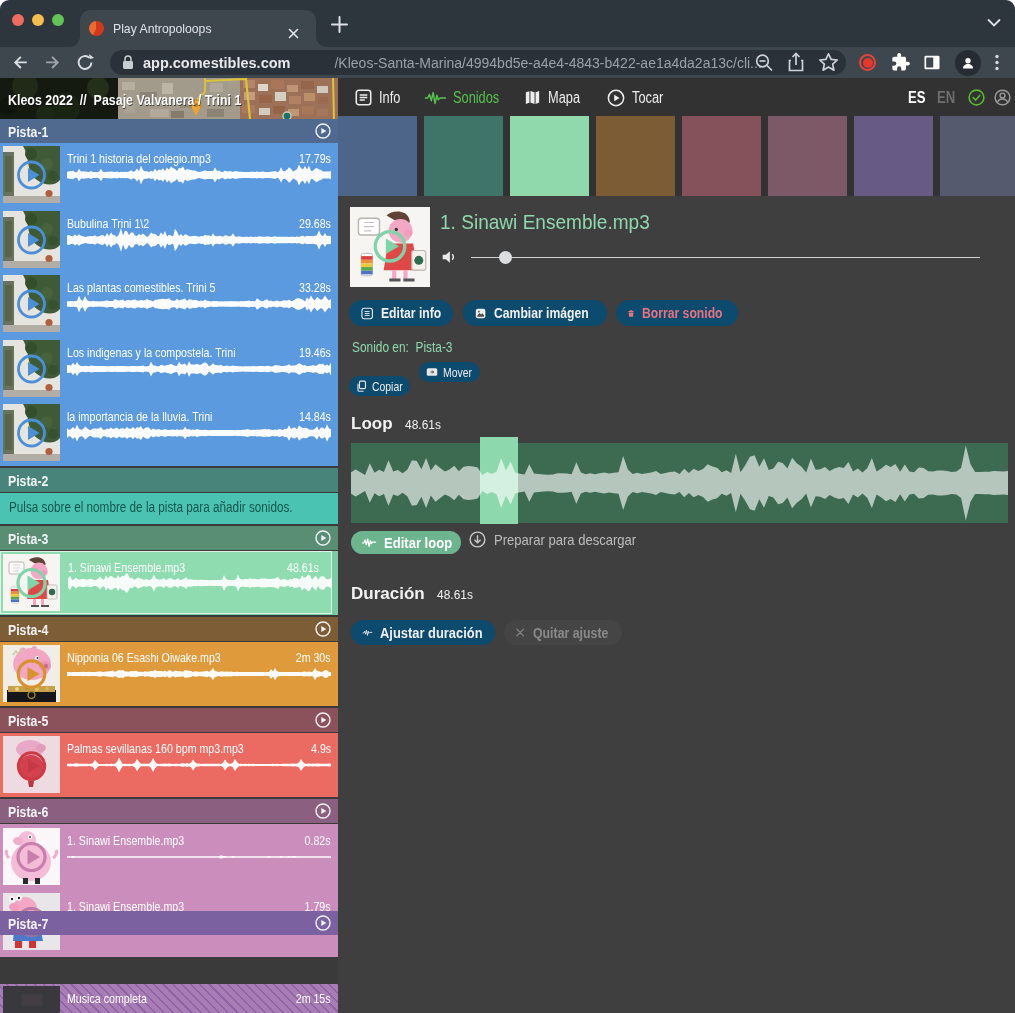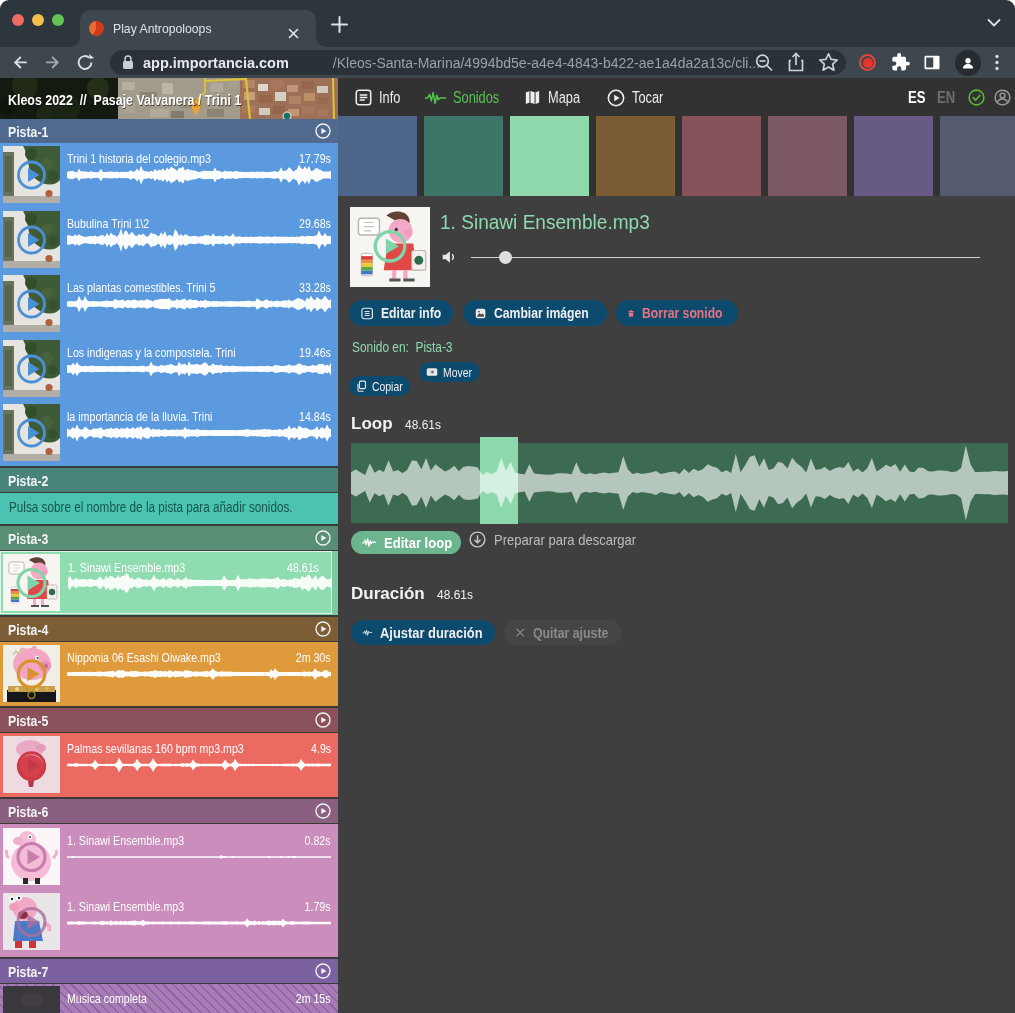--- a/index.html
+++ b/index.html
@@ -78,21 +78,21 @@
       </svg>
   <svg class="tbico" style="left:74px;width:22px;" viewBox="0 0 24 24">
         <path d="M19 12 A7 7 0 1 1 16.9 7" stroke="#dbdfe3" stroke-width="2.1" fill="none"></path>
         <path d="M16.4 2.8 L17.3 8.3 L21.9 7.1 Z" fill="#dbdfe3"></path>
       </svg>
   <div id="omni">
     <svg class="lock" width="12" height="15" viewBox="0 0 12 15">
           <path d="M3 6V4.2C3 2.4 4.3 1 6 1s3 1.4 3 3.2V6" stroke="#c9ced3" stroke-width="1.5" fill="none"></path>
           <rect x="1" y="6" width="10" height="8" rx="1.4" fill="#c9ced3"></rect>
         </svg>
-    <div class="url"><b style="font-weight:700;font-size:14.5px;">app.importancia.com</b><span>/Kleos-Santa-Marina/4994bd5e-a4e4-4843-b422-ae1a4da2a13c/cli...</span></div>
+    <div class="url"><b style="font-weight:700;font-size:14.5px;">app.comestibles.com</b><span>/Kleos-Santa-Marina/4994bd5e-a4e4-4843-b422-ae1a4da2a13c/cli...</span></div>
   </div>
   <svg class="tbico" style="left:752px;width:24px;" viewBox="0 0 24 24">
         <g stroke="#ced3d7" stroke-width="1.7" fill="none">
           <circle cx="10.5" cy="10.5" r="5.8"></circle>
           <path d="M15 15 L20 20"></path>
           <path d="M7.5 10.5h6"></path>
         </g>
       </svg>
   <svg class="tbico" style="left:784px;width:24px;" viewBox="0 0 24 24">
         <g stroke="#ced3d7" stroke-width="1.7" fill="none">
@@ -446,21 +446,21 @@
             <circle cx="28.5" cy="29" r="13.5" stroke="#a86f9b" stroke-width="3.2" fill="none" opacity="0.8"></circle>
             <path d="M24.5 21.5 L37 29 L24.5 36.5 Z" fill="#a86f9b" opacity="0.8"></path>
           </svg>
     <div class="nm" style="top:9px;">1. Sinawi Ensemble.mp3</div>
           <div class="dur" style="top:9px;">1.79s</div>
     <svg class="wv" width="264" height="44" style="top:11px;">
             <path d="M0.0,20.7 L2.0,20.5 L4.0,20.6 L6.0,20.5 L8.0,20.7 L10.0,20.4 L12.0,20.1 L14.0,20.4 L16.0,20.4 L18.0,20.6 L20.0,20.7 L22.0,20.7 L24.0,20.8 L26.0,20.4 L28.0,20.6 L30.0,20.7 L32.0,20.7 L34.0,20.2 L36.0,19.7 L38.0,20.4 L40.0,20.2 L42.0,20.7 L44.0,19.2 L46.0,20.7 L48.0,19.9 L50.0,20.3 L52.0,20.4 L54.0,19.8 L56.0,20.4 L58.0,19.7 L60.0,20.6 L62.0,20.0 L64.0,19.9 L66.0,19.8 L68.0,19.6 L70.0,20.3 L72.0,20.2 L74.0,20.3 L76.0,18.6 L78.0,20.2 L80.0,20.6 L82.0,20.4 L84.0,20.8 L86.0,20.6 L88.0,20.7 L90.0,20.7 L92.0,20.7 L94.0,20.7 L96.0,20.6 L98.0,20.7 L100.0,20.7 L102.0,20.8 L104.0,20.6 L106.0,20.7 L108.0,20.8 L110.0,20.7 L112.0,20.6 L114.0,20.8 L116.0,20.7 L118.0,20.7 L120.0,20.7 L122.0,20.7 L124.0,20.6 L126.0,20.6 L128.0,20.8 L130.0,20.8 L132.0,20.7 L134.0,20.7 L136.0,20.6 L138.0,20.6 L140.0,20.5 L142.0,20.3 L144.0,20.5 L146.0,20.5 L148.0,20.5 L150.0,20.5 L152.0,20.4 L154.0,20.4 L156.0,20.3 L158.0,20.3 L160.0,20.3 L162.0,20.8 L164.0,20.4 L166.0,20.5 L168.0,20.6 L170.0,20.3 L172.0,20.8 L174.0,20.4 L176.0,20.5 L178.0,20.2 L180.0,17.5 L182.0,19.8 L184.0,19.9 L186.0,20.3 L188.0,19.4 L190.0,20.7 L192.0,19.9 L194.0,20.8 L196.0,20.1 L198.0,20.5 L200.0,19.9 L202.0,19.5 L204.0,19.9 L206.0,19.7 L208.0,19.8 L210.0,19.9 L212.0,19.8 L214.0,20.1 L216.0,17.7 L218.0,19.9 L220.0,20.5 L222.0,20.7 L224.0,20.2 L226.0,20.2 L228.0,20.6 L230.0,20.8 L232.0,20.7 L234.0,20.7 L236.0,20.6 L238.0,20.6 L240.0,20.6 L242.0,20.6 L244.0,20.7 L246.0,20.7 L248.0,20.7 L250.0,20.8 L252.0,20.7 L254.0,20.7 L256.0,20.7 L258.0,20.7 L260.0,20.7 L262.0,20.8 L264.0,20.8 L264.0,23.2 L262.0,23.2 L260.0,23.3 L258.0,23.3 L256.0,23.3 L254.0,23.3 L252.0,23.3 L250.0,23.2 L248.0,23.3 L246.0,23.3 L244.0,23.3 L242.0,23.4 L240.0,23.4 L238.0,23.4 L236.0,23.4 L234.0,23.3 L232.0,23.3 L230.0,23.2 L228.0,23.4 L226.0,23.8 L224.0,23.8 L222.0,23.3 L220.0,23.5 L218.0,24.1 L216.0,26.3 L214.0,23.9 L212.0,24.2 L210.0,24.1 L208.0,24.2 L206.0,24.3 L204.0,24.1 L202.0,24.5 L200.0,24.1 L198.0,23.5 L196.0,23.9 L194.0,23.2 L192.0,24.1 L190.0,23.3 L188.0,24.6 L186.0,23.7 L184.0,24.1 L182.0,24.2 L180.0,26.5 L178.0,23.8 L176.0,23.5 L174.0,23.6 L172.0,23.2 L170.0,23.7 L168.0,23.4 L166.0,23.5 L164.0,23.6 L162.0,23.2 L160.0,23.7 L158.0,23.7 L156.0,23.7 L154.0,23.6 L152.0,23.6 L150.0,23.5 L148.0,23.5 L146.0,23.5 L144.0,23.5 L142.0,23.7 L140.0,23.5 L138.0,23.4 L136.0,23.4 L134.0,23.3 L132.0,23.3 L130.0,23.2 L128.0,23.2 L126.0,23.4 L124.0,23.4 L122.0,23.3 L120.0,23.3 L118.0,23.3 L116.0,23.3 L114.0,23.2 L112.0,23.4 L110.0,23.3 L108.0,23.2 L106.0,23.3 L104.0,23.4 L102.0,23.2 L100.0,23.3 L98.0,23.3 L96.0,23.4 L94.0,23.3 L92.0,23.3 L90.0,23.3 L88.0,23.3 L86.0,23.4 L84.0,23.2 L82.0,23.6 L80.0,23.4 L78.0,23.8 L76.0,25.4 L74.0,23.7 L72.0,23.8 L70.0,23.7 L68.0,24.4 L66.0,24.2 L64.0,24.1 L62.0,24.0 L60.0,23.4 L58.0,24.3 L56.0,23.6 L54.0,24.2 L52.0,23.6 L50.0,23.7 L48.0,24.1 L46.0,23.3 L44.0,24.8 L42.0,23.3 L40.0,23.8 L38.0,23.6 L36.0,24.3 L34.0,23.8 L32.0,23.3 L30.0,23.3 L28.0,23.4 L26.0,23.6 L24.0,23.2 L22.0,23.3 L20.0,23.3 L18.0,23.4 L16.0,23.6 L14.0,23.6 L12.0,23.9 L10.0,23.6 L8.0,23.3 L6.0,23.5 L4.0,23.4 L2.0,23.5 L0.0,23.3 Z" fill="#ffffff" fill-opacity="0.97"></path>
           </svg>
   </div>
 
-  <div class="shead" style="top:881px;background:#7c61a1;padding-left:23px;">
+  <div class="shead" style="top:833px;background:#7c61a1;padding-left:23px;">
           <span class="t">Pista-7</span>
     <svg class="playci" viewBox="0 0 16 16">
             <circle cx="8" cy="8" r="7" stroke="#f0f2f3" stroke-width="1.4" fill="none"></circle>
             <path d="M6.3 4.9 L11.4 8 L6.3 11.1 Z" fill="#f0f2f3"></path>
           </svg>
         </div>
   <div class="clip" style="top:905.5px;height:29.5px;background:repeating-linear-gradient(45deg,#a87cb5 0 5px,#8f64a4 5px 6.5px);">
     <svg class="th" style="top:2px;height:27px;" viewBox="0 0 57 28" preserveAspectRatio="xMidYMin slice">
             <rect width="57" height="28" fill="#39383c"></rect>
             <rect x="18" y="8" width="22" height="12" rx="2" fill="#413d42"></rect>

